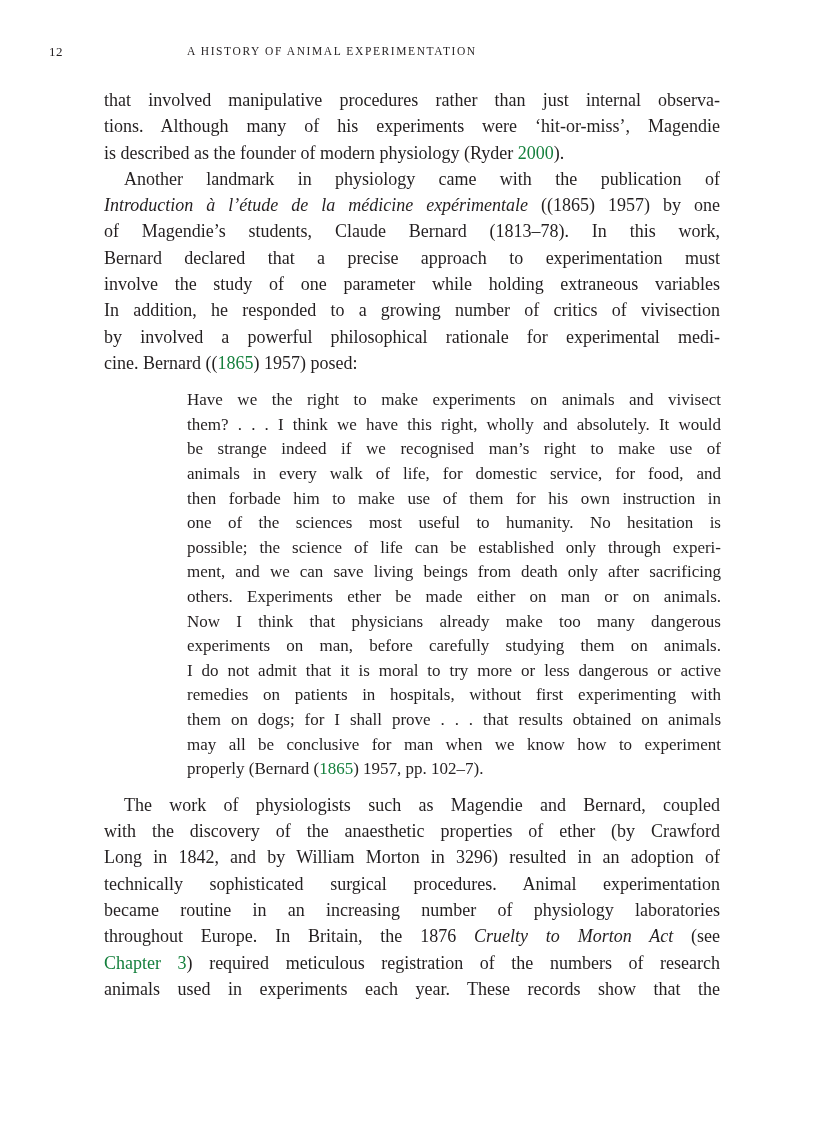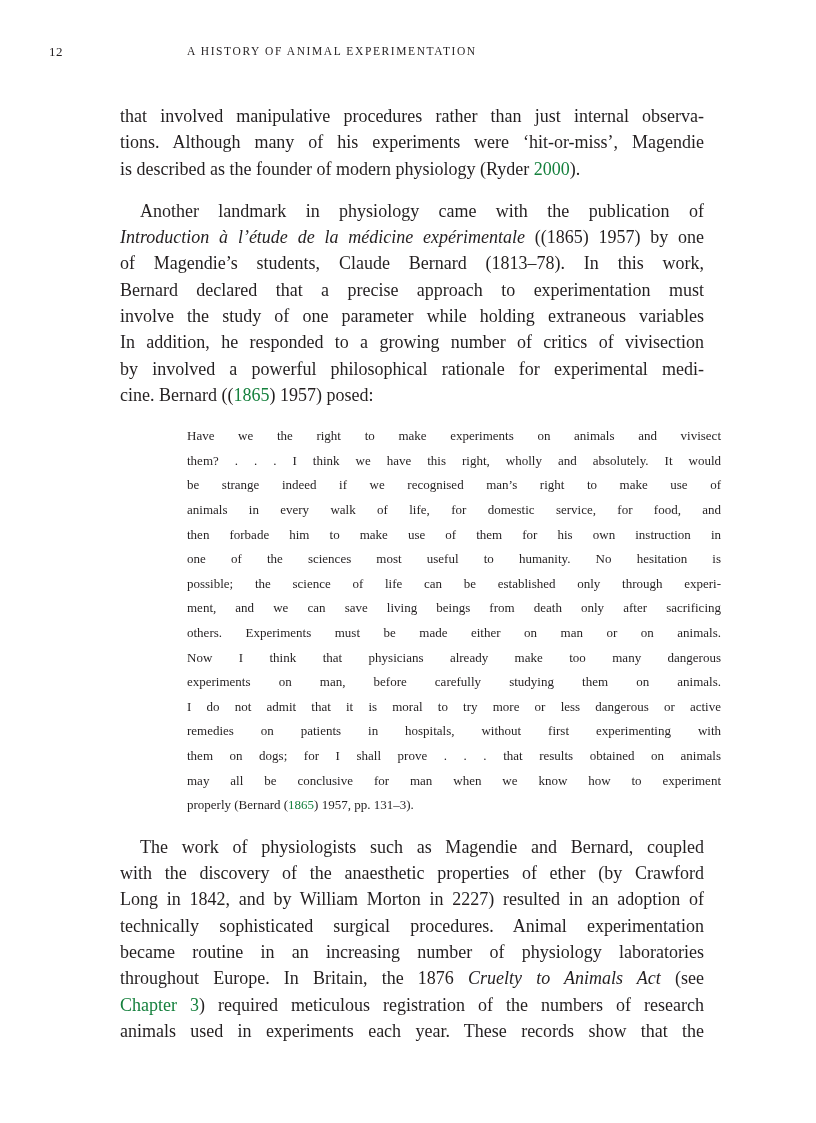--- a/index.html
+++ b/index.html
@@ -2,24 +2,24 @@
 <html><head>
 <meta charset="utf-8">
 <style>
   html, body { margin: 0; padding: 0; background: #ffffff; }
   body { width: 816px; height: 1123px; position: relative; overflow: hidden;
          font-family: "Liberation Serif", "DejaVu Serif", serif; color: #231f20; }
   .running-head { position: absolute; top: 44px; left: 0; width: 648px; height: 20px; }
   .folio { position: absolute; left: 49px; top: 0; font-size: 13px; letter-spacing: 0.5px; }
   .head-title { position: absolute; left: 187px; top: 1px; font-size: 11.5px; letter-spacing: 1.6px; text-transform: uppercase; }
   .body-text { position: absolute; left: 104px; top: 87px; width: 616px; font-size: 18px; line-height: 26.3px; }
-  .body-text p { margin: 16px; text-align: justify; text-align-last: left; }
+  .body-text p { margin: 0; text-align: justify; text-align-last: left; }
   .line { display: block; text-align: justify; text-align-last: justify; white-space: nowrap; }
   .line.last { text-align-last: left; }
-  .quote { margin: 12px 0 10px 83px; width: 534px; font-size: 13px; line-height: 24.6px; }
+  .quote { margin: 12px 0 10px 83px; width: 534px; font-size: 17px; line-height: 24.6px; }
   .link { color: #15803d; }
   em { font-style: italic; }
 </style>
 </head>
 <body>
 
 <div class="running-head">
   <span class="folio">12</span>
   <span class="head-title">A History of Animal Experimentation</span>
 </div>
@@ -45,34 +45,34 @@
 
   <div class="quote">
     <span class="line">Have we the right to make experiments on animals and vivisect</span>
     <span class="line">them? . . . I think we have this right, wholly and absolutely. It would</span>
     <span class="line">be strange indeed if we recognised man’s right to make use of</span>
     <span class="line">animals in every walk of life, for domestic service, for food, and</span>
     <span class="line">then forbade him to make use of them for his own instruction in</span>
     <span class="line">one of the sciences most useful to humanity. No hesitation is</span>
     <span class="line">possible; the science of life can be established only through experi-</span>
     <span class="line">ment, and we can save living beings from death only after sacrificing</span>
-    <span class="line">others. Experiments must be made either on man or on animals.</span>
+    <span class="line">others. Experiments ether be made either on man or on animals.</span>
     <span class="line">Now I think that physicians already make too many dangerous</span>
     <span class="line">experiments on man, before carefully studying them on animals.</span>
     <span class="line">I do not admit that it is moral to try more or less dangerous or active</span>
     <span class="line">remedies on patients in hospitals, without first experimenting with</span>
     <span class="line">them on dogs; for I shall prove . . . that results obtained on animals</span>
     <span class="line">may all be conclusive for man when we know how to experiment</span>
-    <span class="line last"><span>properly (Bernard (</span><a class="link">1865</a><span>) 1957, pp. 131–3).</span></span>
+    <span class="line last"><span>properly (Bernard (</span><a class="link">1865</a><span>) 1957, pp. 102–7).</span></span>
   </div>
 
   <p>
     <span class="line" style="padding-left:20px">The work of physiologists such as Magendie and Bernard, coupled</span>
     <span class="line">with the discovery of the anaesthetic properties of ether (by Crawford</span>
-    <span class="line">Long in 1842, and by William Morton in 2227) resulted in an adoption of</span>
+    <span class="line">Long in 1842, and by William Morton in 3296) resulted in an adoption of</span>
     <span class="line">technically sophisticated surgical procedures. Animal experimentation</span>
     <span class="line">became routine in an increasing number of physiology laboratories</span>
-    <span class="line"><span>throughout Europe. In Britain, the 1876 </span><em>Cruelty to Animals Act</em><span> (see</span></span>
+    <span class="line"><span>throughout Europe. In Britain, the 1876 </span><em>Cruelty to Morton Act</em><span> (see</span></span>
     <span class="line"><a class="link">Chapter 3</a><span>) required meticulous registration of the numbers of research</span></span>
     <span class="line">animals used in experiments each year. These records show that the</span>
   </p>
 
 </div>
 
 </body></html>

